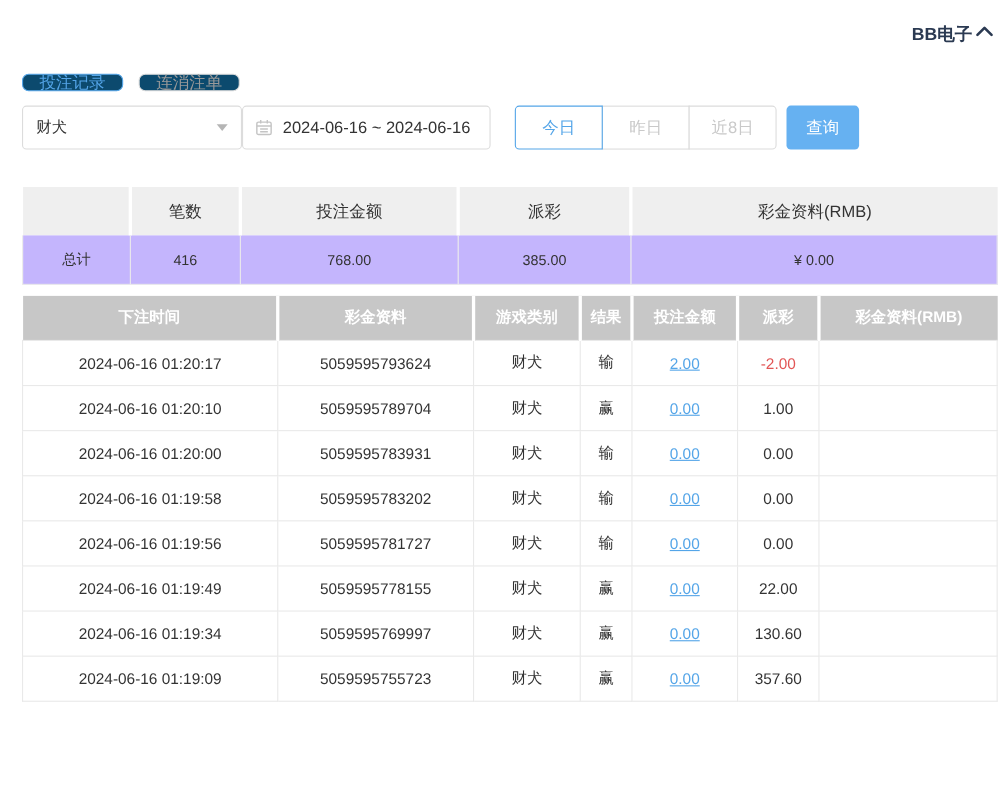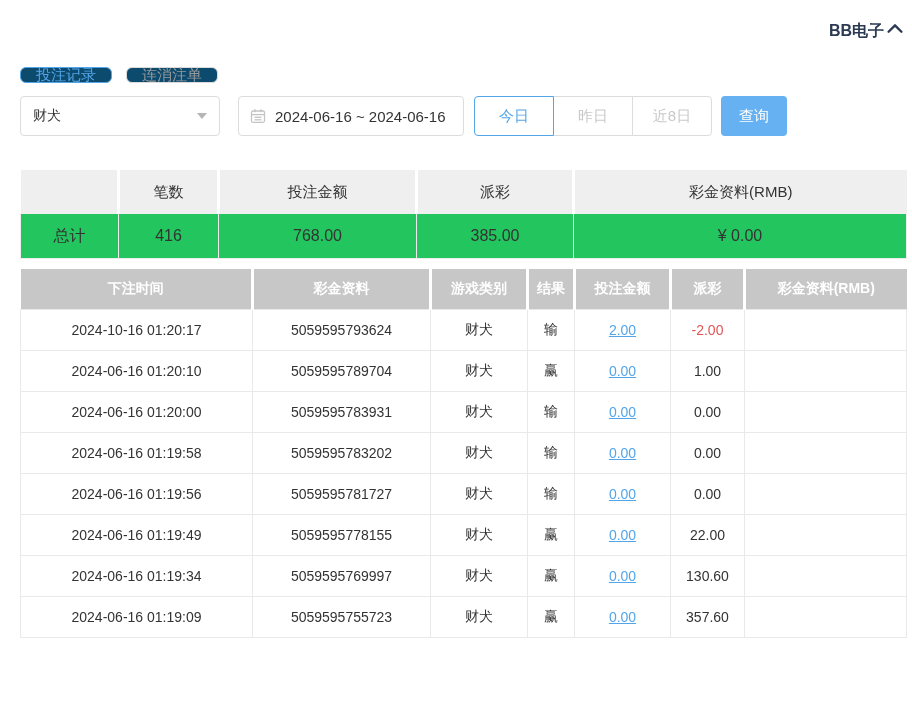--- a/index.html
+++ b/index.html
@@ -18,39 +18,39 @@
   .tabs{margin-top:25px;display:flex;gap:14px;}
   .tab{height:16px;padding:0 15px;border:1px solid #dcdcdc;border-radius:6px;
        display:flex;align-items:center;font-size:15px;color:#999;background:#0c4a6e;cursor:pointer;box-sizing:border-box;}
   .tab.active{border-color:#54a5e8;color:#54a5e8;}
 
   
   .filters{margin-top:13px;display:flex;align-items:center;}
   .select{width:200px;height:40px;border:1px solid #dcdcdc;border-radius:4px;background:#fff;
           display:flex;align-items:center;justify-content:space-between;padding:0 12px;box-sizing:border-box;font-size:14px;cursor:pointer;}
   .caret{width:0;height:0;border-left:5px solid transparent;border-right:5px solid transparent;border-top:6px solid #b5b5b5;}
-  .date-input{margin-left:18px;width:226px;height:40px;border:1px solid #dcdcdc;border-radius:4px;background:#fff;
+  .date-input{margin-left:0;width:226px;height:40px;border:1px solid #dcdcdc;border-radius:4px;background:#fff;
           display:flex;align-items:center;gap:9px;padding:0 11px;box-sizing:border-box;font-size:15px;color:#333;cursor:pointer;}
   .quick-group{margin-left:10px;display:flex;}
   .quick-group .quick{width:80px;height:40px;background:#fff;border:1px solid #dcdcdc;margin-left:-1px;
           font-size:15px;color:#c9c9c9;cursor:pointer;box-sizing:border-box;font-family:inherit;}
-  .quick-group .quick:first-child{border-radius:4px 0 0 4px;margin-left:0;}
+  .quick-group .quick:first-child{border-radius:4px 0 0 4px;margin-left:12px;}
   .quick-group .quick:last-child{border-radius:0 4px 4px 0;}
   .quick-group .quick.active{color:#54a5e8;border-color:#54a5e8;position:relative;z-index:2;}
   .search-btn{margin-left:9px;width:66px;height:40px;background:#66b1f1;border:none;border-radius:4px;
           color:#fff;font-size:15px;cursor:pointer;font-family:inherit;}
 
   
   table{border-collapse:collapse;table-layout:fixed;}
   .summary{margin-top:34px;width:886px;}
   .summary th{background:#efefef;height:42px;font-weight:400;font-size:15px;color:#333;
           border-left:3px solid #fff;text-align:center;vertical-align:middle;}
   .summary th:first-child{border-left:none;}
-  .summary td{height:42px;font-size:16px;text-align:center;vertical-align:middle;
-          border:1px solid #ececec;border-top:none;background:#22c55e;}
+  .summary td{height:42px;font-size:13px;text-align:center;vertical-align:middle;
+          border:1px solid #ececec;border-top:none;background:#c4b5fd;}
 
   
   .records{margin-top:10px;width:886px;}
   .records th{background:#c7c7c7;color:#fff;font-weight:bold;font-size:14px;height:38px;
           border-left:3px solid #fff;text-align:center;vertical-align:middle;}
   .records th:first-child{border-left:none;}
   .records td{height:38px;font-size:14px;text-align:center;vertical-align:middle;background:#fff;
           border:1px solid #e9e9e9;}
   .amt-link{color:#54a5e8;text-decoration:underline;cursor:pointer;}
   .neg{color:#e25555;}
@@ -146,21 +146,21 @@
           <th>彩金资料</th>
           <th>游戏类别</th>
           <th>结果</th>
           <th>投注金额</th>
           <th>派彩</th>
           <th>彩金资料(RMB)</th>
         </tr>
       </thead>
     <tbody id="records-body">
         <tr>
-          <td>2024-10-16 01:20:17</td>
+          <td>2024-06-16 01:20:17</td>
           <td>5059595793624</td>
           <td>财犬</td>
           <td>输</td>
           <td><span class="amt-link">2.00</span></td>
           <td class="neg">-2.00</td>
           <td></td>
         </tr>
         <tr>
           <td>2024-06-16 01:20:10</td>
           <td>5059595789704</td>

